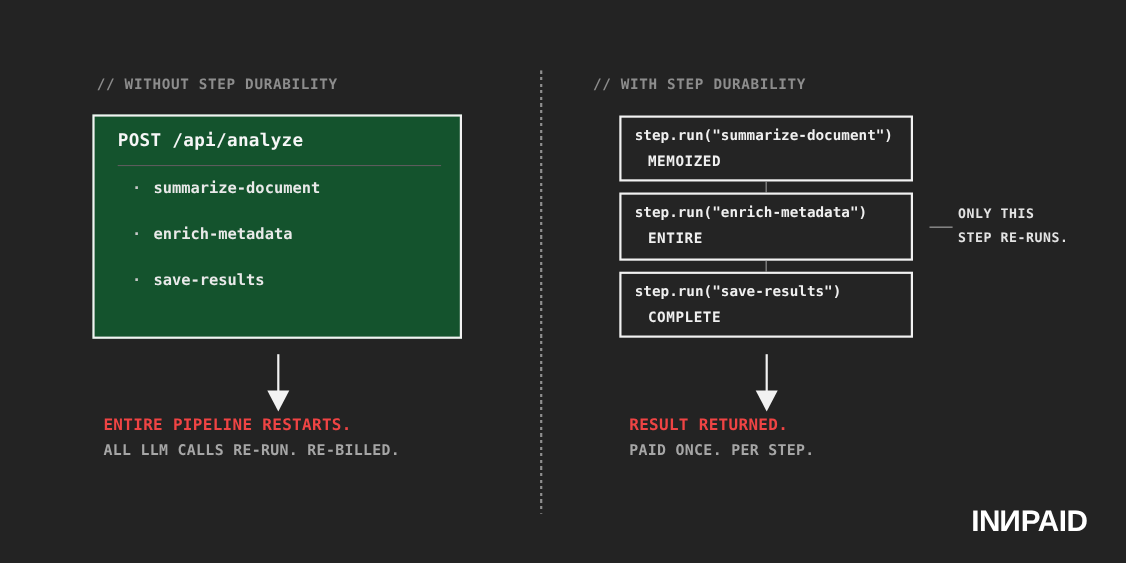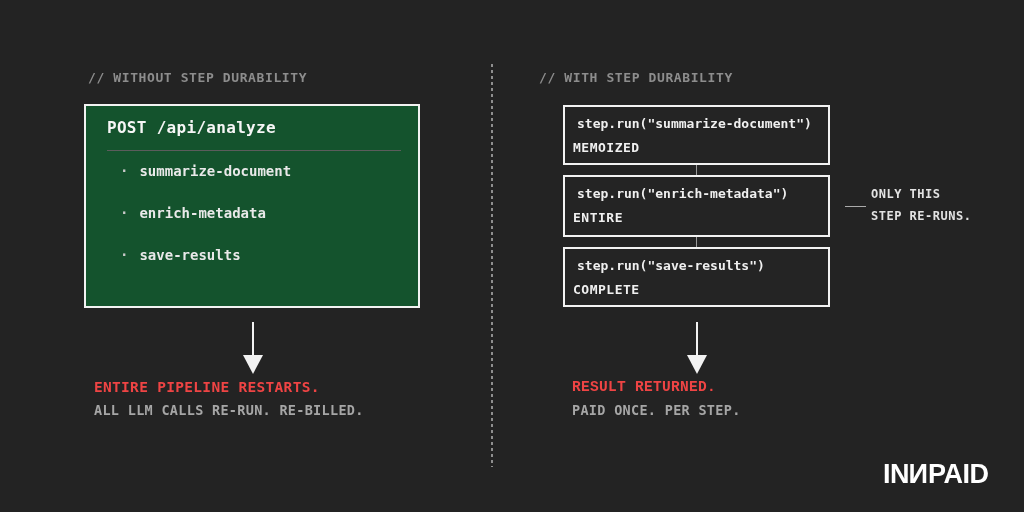--- a/index.html
+++ b/index.html
@@ -65,21 +65,21 @@
   }
   .step-box-1 { top: 105px; height: 60px; }
   .step-box-2 { top: 175px; height: 62px; }
   .step-box-3 { top: 247px; height: 60px; }
   .step-code {
     position: absolute; left: 12px; top: 9px;
     font-size: 13px; font-weight: bold; color: #f0f0f0;
     white-space: nowrap;
   }
   .step-status {
-    position: absolute; left: 8px; top: 33px;
+    position: absolute; left: 24px; top: 33px;
     font-size: 13px; font-weight: bold; color: #f0f0f0;
     letter-spacing: 0.5px; white-space: nowrap;
   }
   .step-connector {
     left: 696px; width: 1px; background: #9a9a9a;
   }
   .connector-1 { top: 165px; height: 10px; }
   .connector-2 { top: 237px; height: 10px; }
 
   
@@ -110,21 +110,21 @@
   .caption-primary {
     font-size: 14.5px; font-weight: bold; color: #ef4444;
     letter-spacing: 0.3px; white-space: nowrap;
   }
   .caption-secondary {
     font-size: 13.5px; font-weight: bold; color: #a6a6a6;
     letter-spacing: 0.3px; white-space: nowrap;
   }
   .cap-left-1 { left: 94px; top: 379px; }
   .cap-left-2 { left: 94px; top: 402px; }
-  .cap-right-1 { left: 572px; top: 379px; font-family: Liberation Mono, monospace; }
+  .cap-right-1 { left: 572px; top: 379px; }
   .cap-right-2 { left: 572px; top: 402px; }
 
   
   .logo {
     left: 883px; top: 459px;
     font-family: "Liberation Sans", sans-serif;
     font-size: 27px; font-weight: bold; color: #ffffff;
     letter-spacing: -0.5px; white-space: nowrap;
   }
   .logo .mirror-n { display: inline-block; transform: scaleX(-1); }

